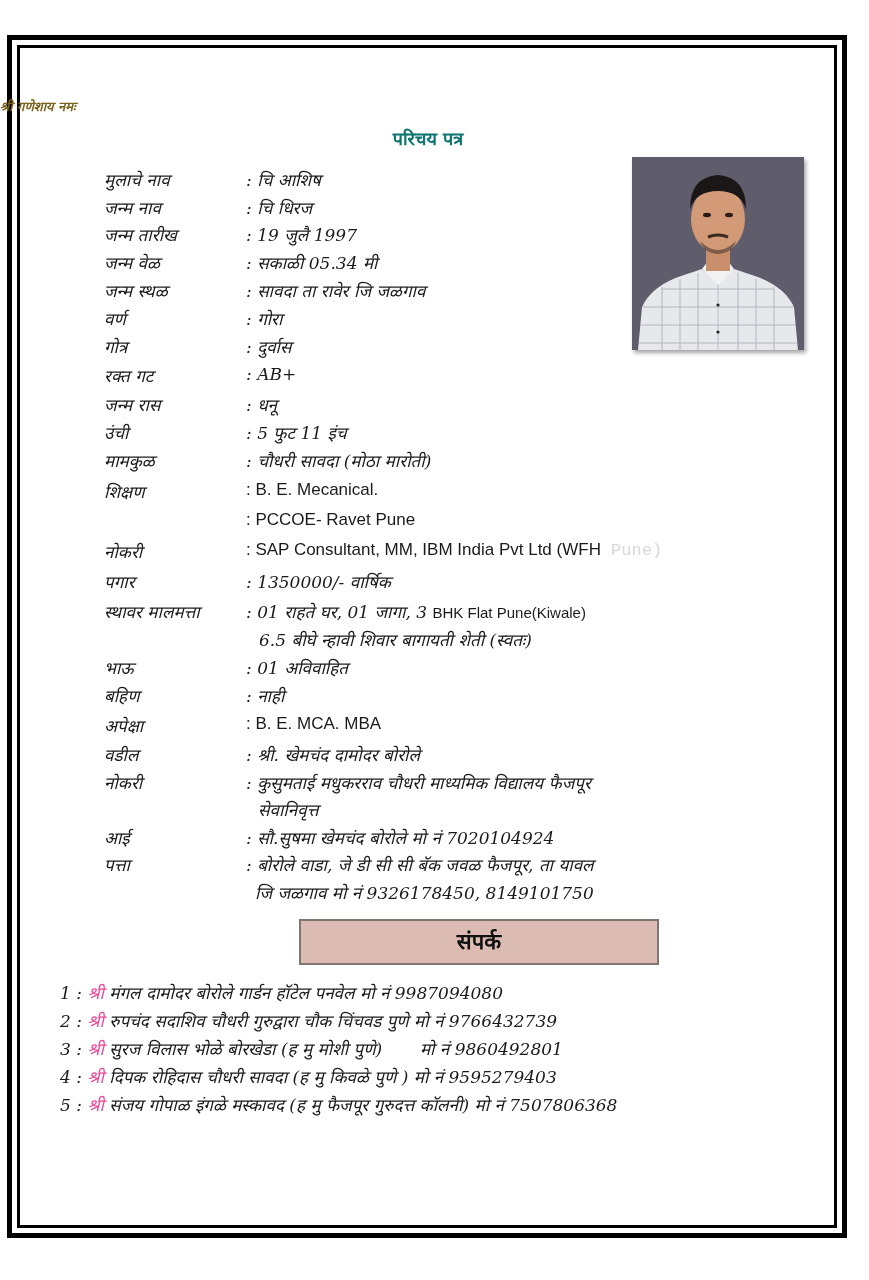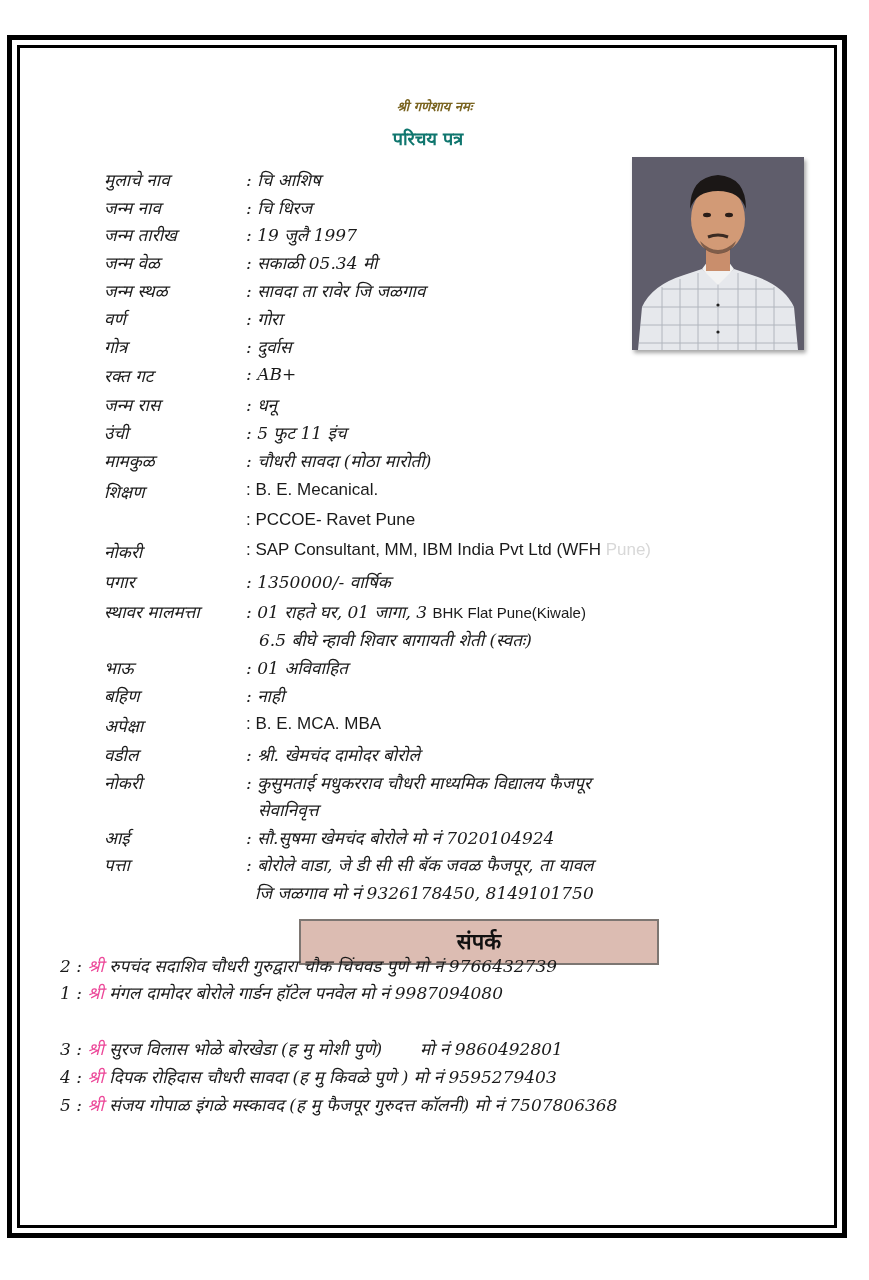--- a/index.html
+++ b/index.html
@@ -4,32 +4,32 @@
 <style>
   html, body { margin:0; padding:0; background:#ffffff; }
   body { width:869px; height:1280px; position:relative; overflow:hidden;
          font-family:"DejaVu Serif", serif; color:#1a1a1a; }
   .frame-outer { position:absolute; left:7px; top:35px; width:840px; height:1203px;
                  border:5px solid #000; box-sizing:border-box; }
   .frame-gap { position:absolute; left:14px; top:42px; width:826px; height:1189px;
                border:2px solid #fff; box-sizing:border-box; }
   .frame-inner { position:absolute; left:17px; top:45px; width:820px; height:1183px;
                  border:3px solid #000; box-sizing:border-box; }
-  .invocation { position:absolute; left:0; width:869px; top:97px; text-align:center;
+  .invocation { position:absolute; left:0; width:869px; top:97px; text-align:left;
                 font-size:13px; font-style:italic; font-weight:bold; color:#7a6420; }
   .title { position:absolute; left:0; width:856px; top:126px; text-align:center;
            font-size:18px; font-weight:bold; color:#0f766e; }
   .row { position:absolute; left:60px; height:26px; font-size:17px; font-style:italic;
          white-space:nowrap; }
   .row .label { position:absolute; left:0; top:0; width:180px;margin-left:44px; }
   .row .val { position:absolute; left:186px; top:0; }
   .row .val.sans { font-family:"Liberation Sans", sans-serif; font-style:normal; font-size:17px; }
   .cont { position:absolute; left:246px; font-size:17px; font-style:italic; white-space:nowrap; }
   .en { font-family:"Liberation Sans", sans-serif; font-style:normal; }
-  .fade { color:#d8d8d8; }
+  .fade { color:#d8d8d8;font-family:Liberation Mono, monospace; }
   .photo { position:absolute; left:632px; top:157px; width:172px; height:193px;
            background:#5f5d6b; overflow:hidden; box-shadow:2px 3px 4px rgba(0,0,0,0.35); }
   .photo svg { display:block; }
   .contact-box { position:absolute; left:299px; top:919px; width:360px; height:46px;
                  background:#dcbcb2; border:2px solid #7d7672; box-sizing:border-box;
                  text-align:center; font-size:22px; font-weight:bold; line-height:40px; color:#111; }
   .contact { position:absolute; left:60px; font-size:17px; font-style:italic; white-space:nowrap; }
   .contact .shri { color:#ec4899; }
 </style>
 </head>
@@ -166,21 +166,21 @@
   <span class="label">पत्ता</span>
   <span class="val">: बोरोले वाडा,  जे डी सी सी बॅक जवळ फैजपूर,  ता यावल</span>
 </div>
 <div class="cont" style="top:881px; left:255px;">जि जळगाव मो नं 9326178450, 8149101750</div>
 
 <div class="contact-box">संपर्क</div>
 
 <div class="contact" style="top:981px;">
   <span>1</span> : <span class="shri">श्री</span> <span>मंगल दामोदर बोरोले गार्डन हॉटेल पनवेल मो नं 9987094080</span>
 </div>
-<div class="contact" style="top:954px;">
+<div class="contact" style="top:1009px;">
   <span>2</span> : <span class="shri">श्री</span> <span>रुपचंद सदाशिव चौधरी गुरुद्वारा चौक चिंचवड पुणे मो नं 9766432739</span>
 </div>
 <div class="contact" style="top:1037px;">
   <span>3</span> : <span class="shri">श्री</span> <span style="white-space:pre;">सुरज विलास भोळे बोरखेडा (ह मु मोशी पुणे)       मो नं 9860492801</span>
 </div>
 <div class="contact" style="top:1065px;">
   <span>4</span> : <span class="shri">श्री</span> <span>दिपक रोहिदास चौधरी सावदा (ह मु किवळे पुणे ) मो नं 9595279403</span>
 </div>
 <div class="contact" style="top:1093px;">
   <span>5</span> : <span class="shri">श्री</span> <span>संजय गोपाळ इंगळे मस्कावद (ह मु फैजपूर गुरुदत्त कॉलनी) मो नं 7507806368</span>

